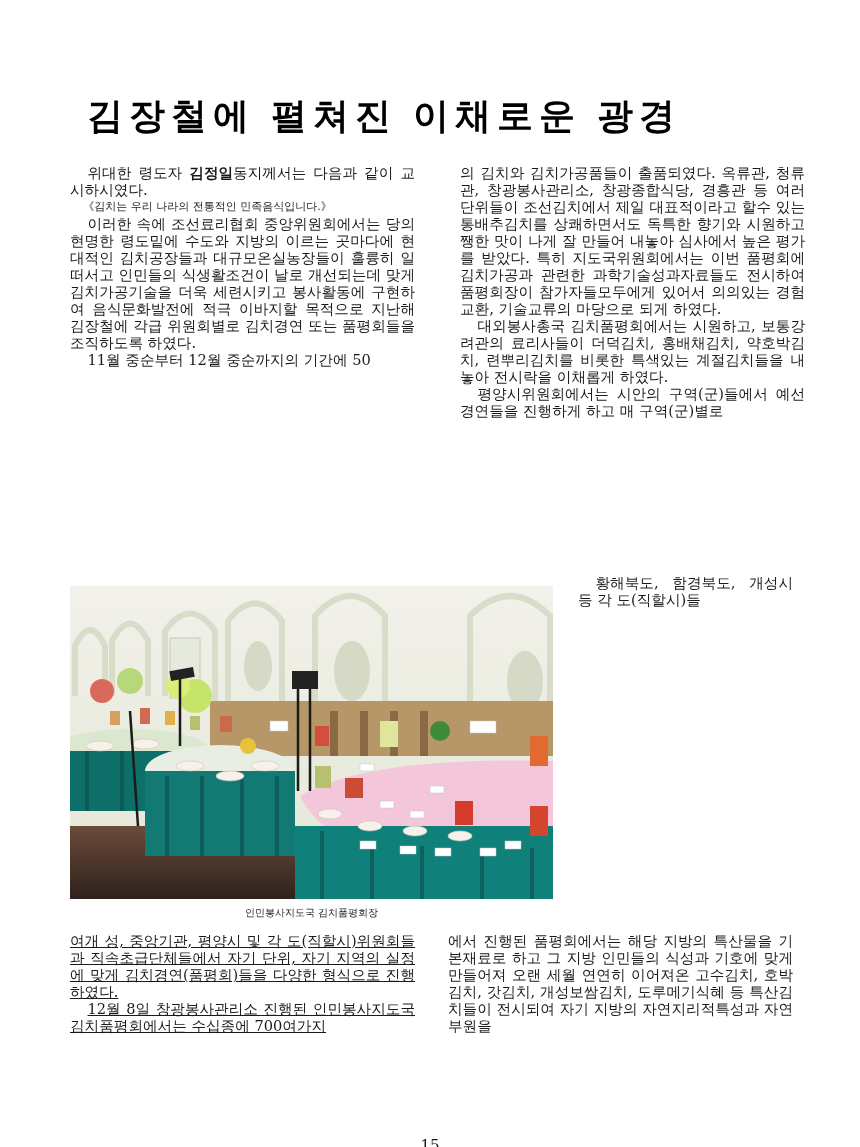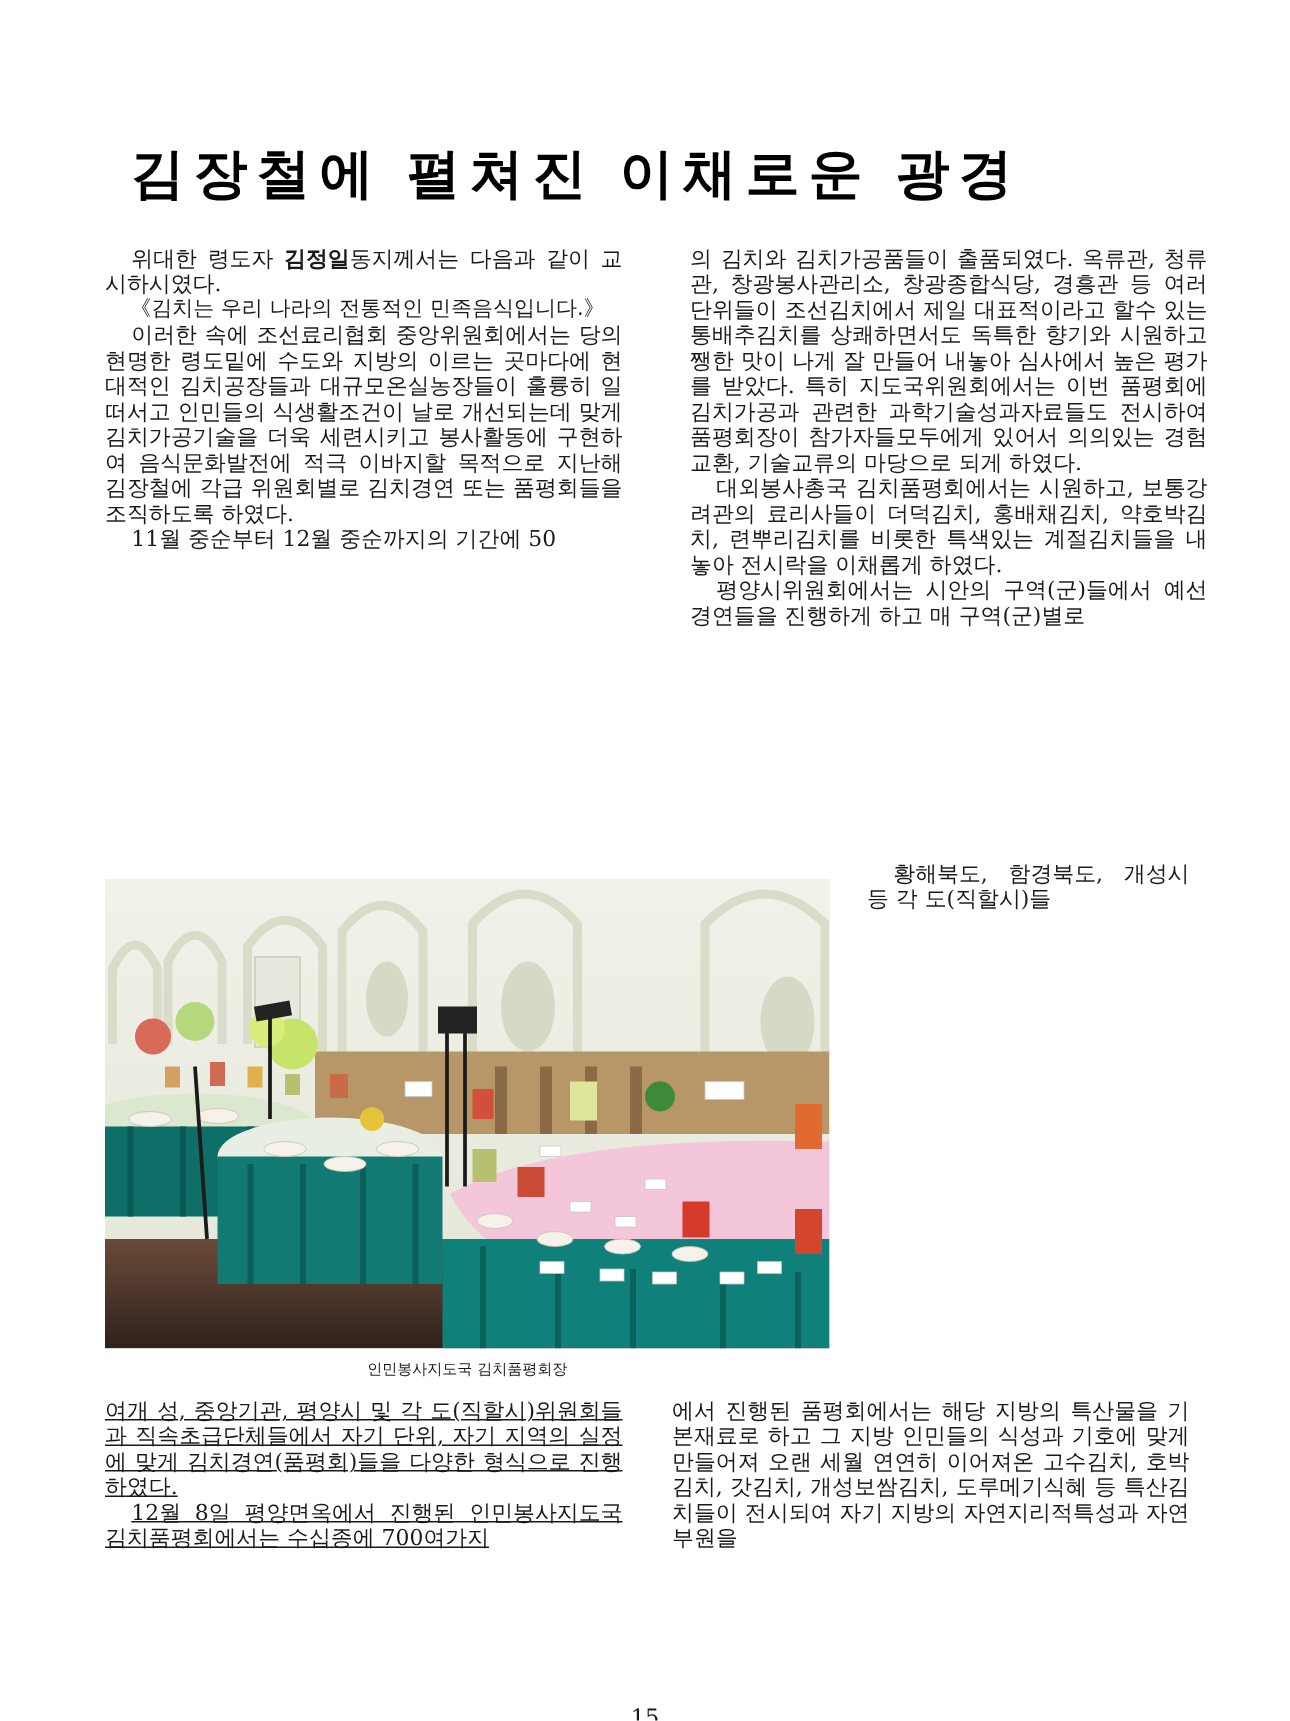--- a/index.html
+++ b/index.html
@@ -6,21 +6,21 @@
   body{width:860px;height:1147px;position:relative;overflow:hidden;font-family:"DejaVu Serif","Liberation Serif",serif;color:#1a1a1a;}
   .title{position:absolute;left:0;top:92px;width:768px;text-align:center;font-family:Liberation Sans, sans-serif;font-weight:bold;font-size:36px;letter-spacing:6px;color:#000;}
   .col{position:absolute;font-size:14.6px;line-height:17px;text-align:justify;}
   .col p{margin:0;}
   .indent{text-indent:1.2em;}
   .col-left{left:70px;top:164px;width:345px;}
   .col-right{left:432px;top:164px;width:345px;margin-left:28px;}
   .col-narrow{left:578px;top:574px;width:215px;}
   .col-bl{left:70px;top:932px;width:345px;text-decoration:underline;}
   .col-br{left:448px;top:932px;width:345px;}
-  .quote{font-family:"DejaVu Sans","Liberation Sans",sans-serif;font-size:14px;}
+  .quote{font-family:"DejaVu Sans","Liberation Sans",sans-serif;font-size:11px;}
   .bold{font-weight:bold;}
   .photo{position:absolute;left:70px;top:586px;width:483px;height:313px;overflow:hidden;background:#e9ebe0;}
   .caption{position:absolute;left:70px;top:906px;width:483px;text-align:center;font-family:"DejaVu Sans","Liberation Sans",sans-serif;font-size:10px;}
   .pagenum{position:absolute;left:0;top:1136px;width:860px;text-align:center;font-size:15px;}
 </style>
 </head>
 <body>
 
 <div class="title">김장철에 펼쳐진 이채로운 광경</div>
 
@@ -163,19 +163,19 @@
   </svg>
 </div>
 <div class="caption">인민봉사지도국 김치품평회장</div>
 
 <div class="col col-narrow">
   <p class="indent">황해북도, 함경북도, 개성시 등 각 도(직할시)들</p>
 </div>
 
 <div class="col col-bl">
   <p>여개 성, 중앙기관, 평양시 및 각 도(직할시)위원회들과 직속초급단체들에서 자기 단위, 자기 지역의 실정에 맞게 김치경연(품평회)들을 다양한 형식으로 진행하였다.</p>
-  <p class="indent">12월 8일 평양면옥에서 진행된 인민봉사지도국 김치품평회에서는 수십종에 700여가지</p>
+  <p class="indent">12월 8일 창광봉사관리소 진행된 인민봉사지도국 김치품평회에서는 수십종에 700여가지</p>
 </div>
 <div class="col col-br">
   <p>에서 진행된 품평회에서는 해당 지방의 특산물을 기본재료로 하고 그 지방 인민들의 식성과 기호에 맞게 만들어져 오랜 세월 연연히 이어져온 고수김치, 호박김치, 갓김치, 개성보쌈김치, 도루메기식혜 등 특산김치들이 전시되여 자기 지방의 자연지리적특성과 자연부원을</p>
 </div>
 
 <div class="pagenum">15</div>
 
 </body></html>

